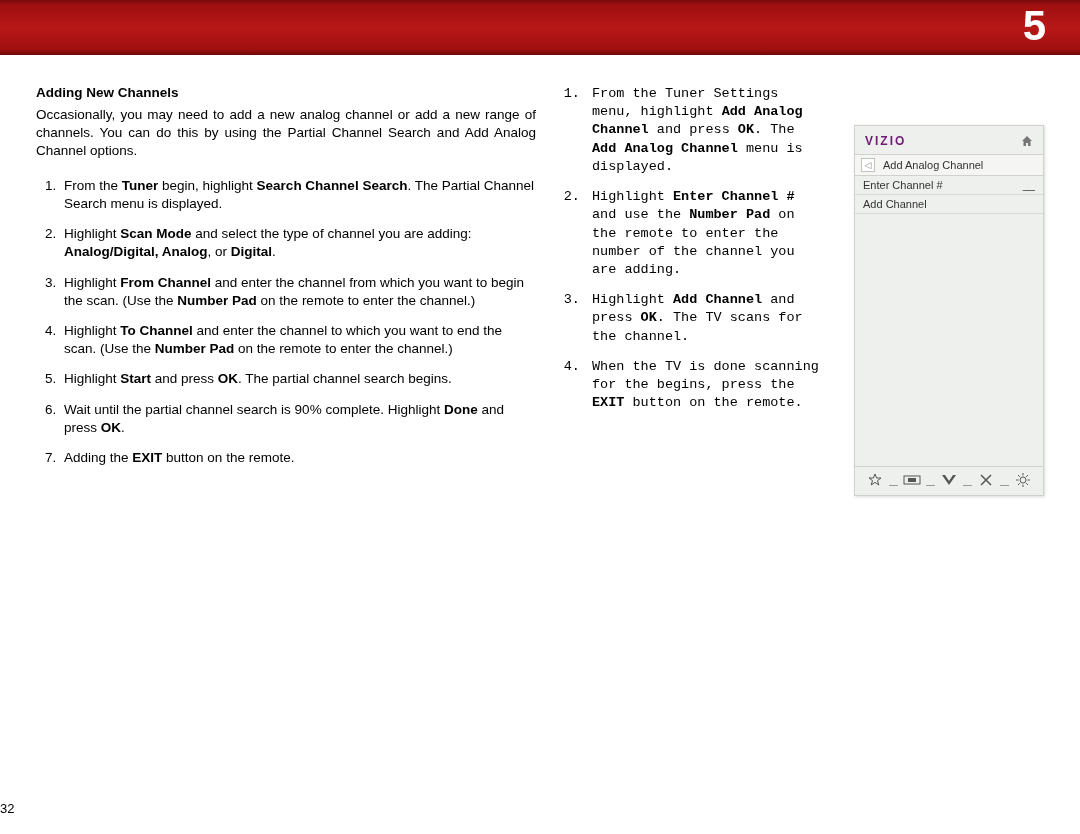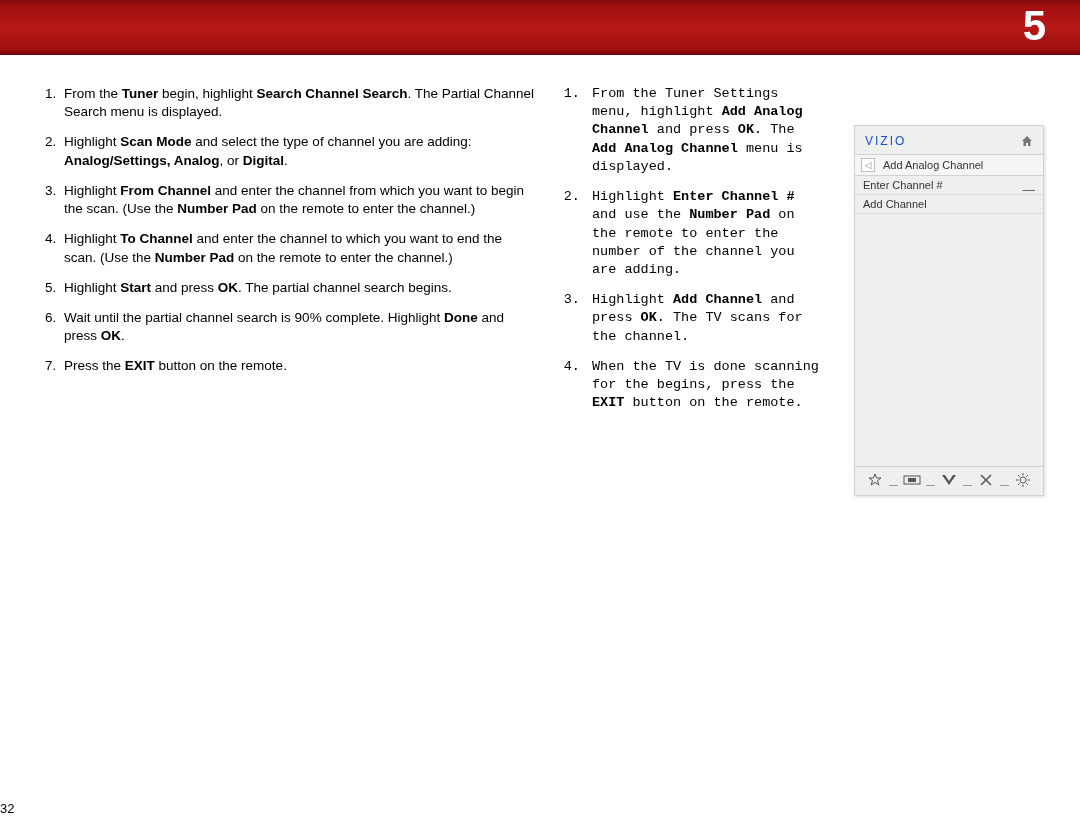--- a/index.html
+++ b/index.html
@@ -64,23 +64,23 @@
     color: #333;
   }
   .osd-head {
     display: flex;
     align-items: center;
     justify-content: space-between;
     padding: 8px 10px 6px 10px;
   }
   .osd-logo {
     font-family: Arial, sans-serif;
-    font-weight: normal;
+    font-weight: bold;
     letter-spacing: 2px;
-    color: #1d4ed8;
+    color: #701a75;
     font-size: 12px;
     text-align: right;
   }
   .osd-home { color: #777; font-size: 11px; }
   .osd-crumb {
     display: flex;
     align-items: center;
     gap: 8px;
     padding: 3px 6px;
     border-top: 1px solid #cfd2cd;
@@ -113,28 +113,30 @@
 </head>
 <body>
 
 <div class="header-bar">
   <div class="chapter-num">5</div>
 </div>
 
 <div class="page">
 
   <div class="col col-left">
+    <div class="heading">Adding New Channels</div>
+    <div class="para intro-para">Occasionally, you may need to add a new analog channel or add a new range of channels. You can do this by using the Partial Channel Search and Add Analog Channel options.</div>
     <ol class="steps">
       <li><span>From the </span><span class="b">Tuner</span><span> begin, highlight </span><span class="b">Search Channel Search</span><span>. The Partial Channel Search menu is displayed.</span></li>
-      <li><span>Highlight </span><span class="b">Scan Mode</span><span> and select the type of channel you are adding: </span><span class="b">Analog/Settings, Analog</span><span>, or </span><span class="b">Digital</span><span>.</span></li>
+      <li><span>Highlight </span><span class="b">Scan Mode</span><span> and select the type of channel you are adding: </span><span class="b">Analog/Digital, Analog</span><span>, or </span><span class="b">Digital</span><span>.</span></li>
       <li><span>Highlight </span><span class="b">From Channel</span><span> and enter the channel from which you want to begin the scan. (Use the </span><span class="b">Number Pad</span><span> on the remote to enter the channel.)</span></li>
       <li><span>Highlight </span><span class="b">To Channel</span><span> and enter the channel to which you want to end the scan. (Use the </span><span class="b">Number Pad</span><span> on the remote to enter the channel.)</span></li>
       <li><span>Highlight </span><span class="b">Start</span><span> and press </span><span class="b">OK</span><span>. The partial channel search begins.</span></li>
       <li><span>Wait until the partial channel search is 90% complete. Highlight </span><span class="b">Done</span><span> and press </span><span class="b">OK</span><span>.</span></li>
-      <li><span>Press the </span><span class="b">EXIT</span><span> button on the remote.</span></li>
+      <li><span>Adding the </span><span class="b">EXIT</span><span> button on the remote.</span></li>
     </ol>
   </div>
 
   <div class="col col-right">
 
     <ol class="steps right-steps">
       <li><span>From the Tuner Settings menu, highlight </span><span class="b">Add Analog Channel</span><span> and press </span><span class="b">OK</span><span>. The </span><span class="b">Add Analog Channel</span><span> menu is displayed.</span></li>
       <li><span>Highlight </span><span class="b">Enter Channel #</span><span> and use the </span><span class="b">Number Pad</span><span> on the remote to enter the number of the channel you are adding.</span></li>
       <li><span>Highlight </span><span class="b">Add Channel</span><span> and press </span><span class="b">OK</span><span>. The TV scans for the channel.</span></li>
       <li><span>When the TV is done scanning for the begins, press the </span><span class="b">EXIT</span><span> button on the remote.</span></li>

